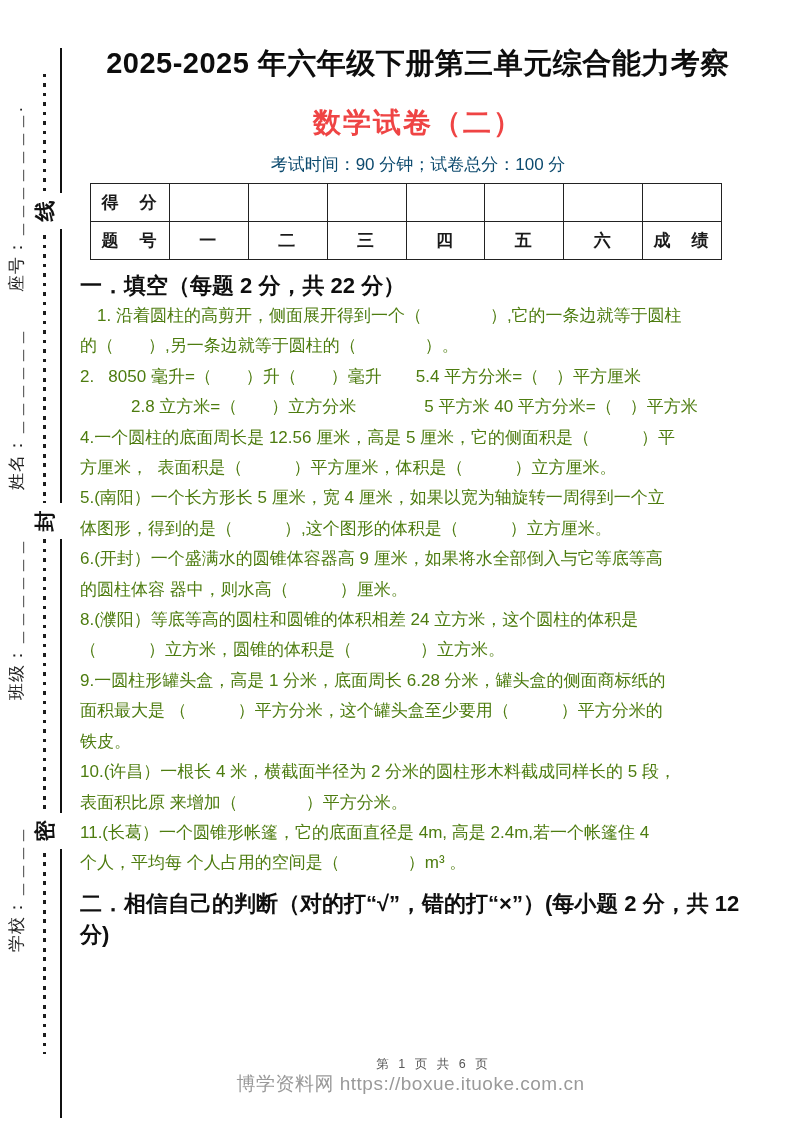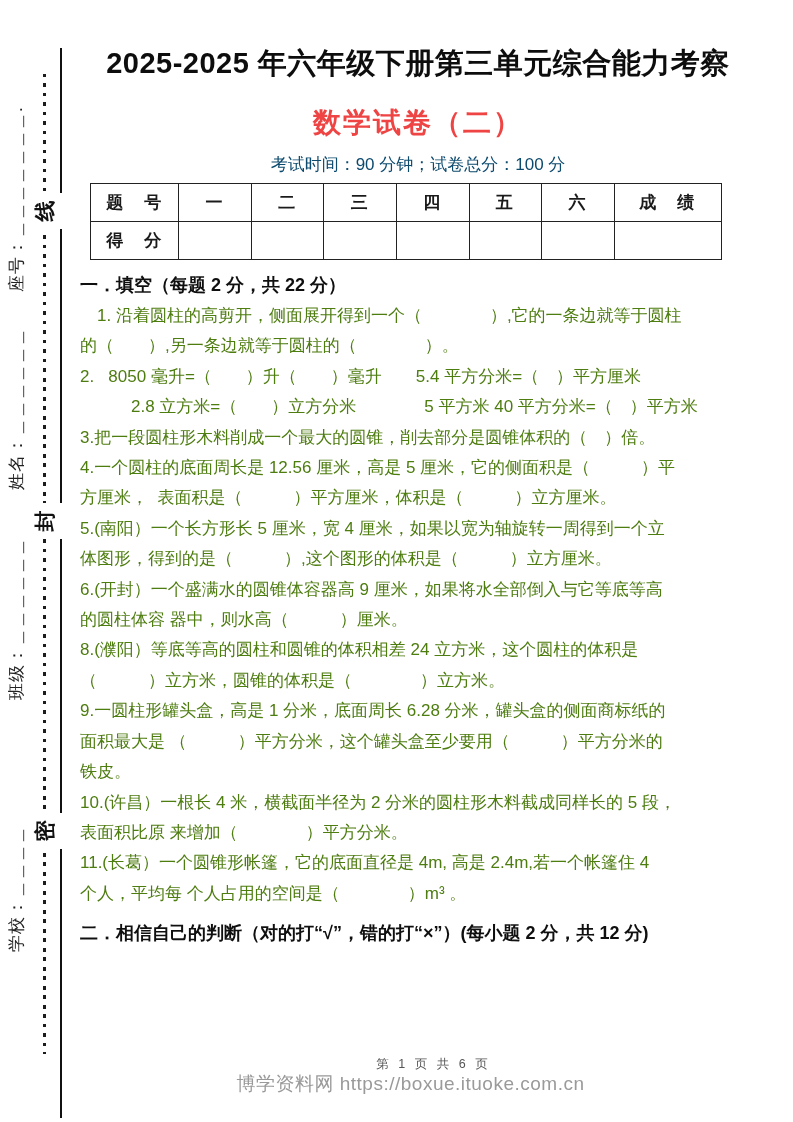--- a/index.html
+++ b/index.html
@@ -62,21 +62,21 @@
     height: 38px;
     font-size: 17px; font-weight: 600; color: #1a1a1a;
     text-align: center; vertical-align: middle;
     letter-spacing: 2px;
   }
   .col-label { width: 14%; }
   .col-num { width: 11.5%; }
   .col-result { width: 17%; }
 
   .section-heading {
-    font-size: 18px; font-weight: bold; color: #0f0f0f;
+    font-size: 22px; font-weight: bold; color: #0f0f0f;
     line-height: 31px; margin-top: 10px;
   }
   .question {
     font-size: 17px; color: #4d7c0f;
     line-height: 30.4px;
     white-space: pre-wrap;
   }
   .judge-heading { margin-top: 9px; }
 
   
@@ -109,49 +109,48 @@
   <div class="seal-label" style="top:877px">学校：＿＿＿＿</div>
 
   <div class="content">
     <div class="title-1">2025-2025 年六年级下册第三单元综合能力考察</div>
     <div class="title-2">数学试卷（二）</div>
     <div class="exam-info">考试时间：90 分钟；试卷总分：100 分</div>
 
     <table class="score-table">
       <tbody>
           <tr>
+        <td>得　分</td>
+        <td></td>
+        <td></td>
+        <td></td>
+        <td></td>
+        <td></td>
+        <td></td>
+        <td></td>
+      </tr>
+      <tr>
         <th class="col-label">题　号</th>
         <th class="col-num">一</th>
         <th class="col-num">二</th>
         <th class="col-num">三</th>
         <th class="col-num">四</th>
         <th class="col-num">五</th>
         <th class="col-num">六</th>
         <th class="col-result">成　绩</th>
-      </tr>
-      <tr>
-        <td>得　分</td>
-        <td></td>
-        <td></td>
-        <td></td>
-        <td></td>
-        <td></td>
-        <td></td>
-        <td></td>
       </tr>
     </tbody>
       </table>
 
     <div class="section-heading">一．填空（每题 2 分，共 22 分）</div>
 
     <div class="question">　1. 沿着圆柱的高剪开，侧面展开得到一个（　　　　）,它的一条边就等于圆柱
 的（　　）,另一条边就等于圆柱的（　　　　）。</div>
     <div class="question">2.   8050 毫升=（　　）升（　　）毫升　　5.4 平方分米=（　）平方厘米
 　　　2.8 立方米=（　　）立方分米　　　　5 平方米 40 平方分米=（　）平方米</div>
-    <div class="question">3.把一段圆柱形木料削成一个最大的圆锥，削去部分是圆锥体积的（　）倍。</div>
     <div class="question">4.一个圆柱的底面周长是 12.56 厘米，高是 5 厘米，它的侧面积是（　　　）平
 方厘米，  表面积是（　　　）平方厘米，体积是（　　　）立方厘米。</div>
     <div class="question">5.(南阳）一个长方形长 5 厘米，宽 4 厘米，如果以宽为轴旋转一周得到一个立
 体图形，得到的是（　　　）,这个图形的体积是（　　　）立方厘米。</div>
     <div class="question">6.(开封）一个盛满水的圆锥体容器高 9 厘米，如果将水全部倒入与它等底等高
 的圆柱体容 器中，则水高（　　　）厘米。</div>
     <div class="question">8.(濮阳）等底等高的圆柱和圆锥的体积相差 24 立方米，这个圆柱的体积是
 （　　　）立方米，圆锥的体积是（　　　　）立方米。</div>
     <div class="question">9.一圆柱形罐头盒，高是 1 分米，底面周长 6.28 分米，罐头盒的侧面商标纸的
 面积最大是 （　　　）平方分米，这个罐头盒至少要用（　　　）平方分米的

